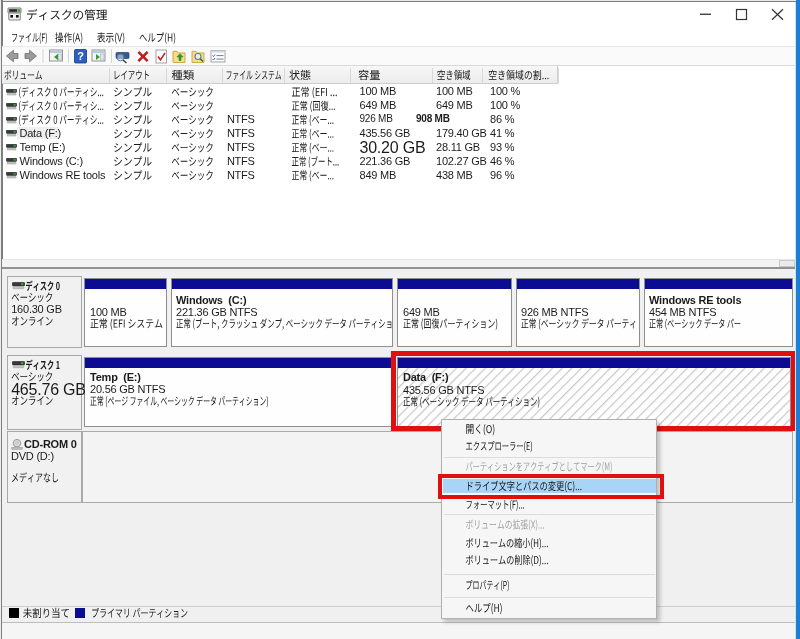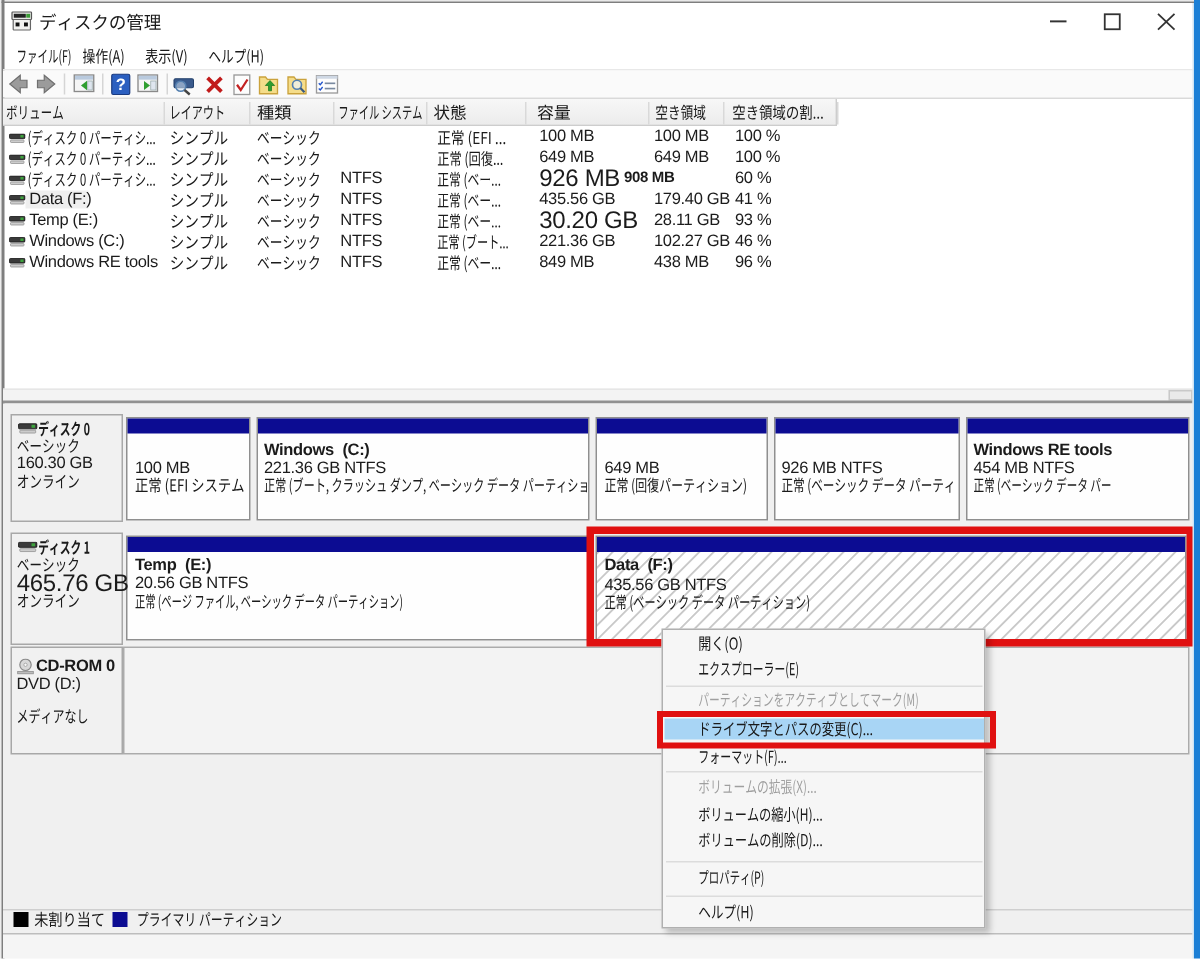--- a/index.html
+++ b/index.html
@@ -185,23 +185,23 @@
     <div style="position:absolute;left:226.9px;top:127.11px;font-size:11px;line-height:12.98px;font-weight:normal;color:#1b1b1b;white-space:pre;letter-spacing:-0.22px">NTFS</div>
     <div style="position:absolute;left:226.9px;top:141.01px;font-size:11px;line-height:12.98px;font-weight:normal;color:#1b1b1b;white-space:pre;letter-spacing:-0.22px">NTFS</div>
     <div style="position:absolute;left:226.9px;top:154.91px;font-size:11px;line-height:12.98px;font-weight:normal;color:#1b1b1b;white-space:pre;letter-spacing:-0.22px">NTFS</div>
     <div style="position:absolute;left:226.9px;top:168.81px;font-size:11px;line-height:12.98px;font-weight:normal;color:#1b1b1b;white-space:pre;letter-spacing:-0.22px">NTFS</div>
     <div style="position:absolute;left:359.5px;top:85.41px;font-size:11px;line-height:12.98px;font-weight:normal;color:#1b1b1b;white-space:pre;letter-spacing:-0.22px">100 MB</div>
     <div style="position:absolute;left:436px;top:85.41px;font-size:11px;line-height:12.98px;font-weight:normal;color:#1b1b1b;white-space:pre;letter-spacing:-0.22px">100 MB</div>
     <div style="position:absolute;left:490px;top:85.41px;font-size:11px;line-height:12.98px;font-weight:normal;color:#1b1b1b;white-space:pre;letter-spacing:-0.22px">100 %</div>
     <div style="position:absolute;left:359.5px;top:99.31px;font-size:11px;line-height:12.98px;font-weight:normal;color:#1b1b1b;white-space:pre;letter-spacing:-0.22px">649 MB</div>
     <div style="position:absolute;left:436px;top:99.31px;font-size:11px;line-height:12.98px;font-weight:normal;color:#1b1b1b;white-space:pre;letter-spacing:-0.22px">649 MB</div>
     <div style="position:absolute;left:490px;top:99.31px;font-size:11px;line-height:12.98px;font-weight:normal;color:#1b1b1b;white-space:pre;letter-spacing:-0.22px">100 %</div>
-    <div style="position:absolute;left:359.5px;top:113.21px;font-size:16px;line-height:12.98px;font-weight:normal;color:#1b1b1b;white-space:pre;letter-spacing:-0.22px">926 MB</div>
+    <div style="position:absolute;left:359.5px;top:113.21px;font-size:10px;line-height:12.98px;font-weight:normal;color:#1b1b1b;white-space:pre;letter-spacing:-0.22px">926 MB</div>
     <div style="position:absolute;left:416px;top:113.21px;font-size:10px;line-height:12.98px;font-weight:bold;color:#1b1b1b;white-space:pre;letter-spacing:-0.22px">908 MB</div>
-    <div style="position:absolute;left:490px;top:113.21px;font-size:11px;line-height:12.98px;font-weight:normal;color:#1b1b1b;white-space:pre;letter-spacing:-0.22px">60 %</div>
+    <div style="position:absolute;left:490px;top:113.21px;font-size:11px;line-height:12.98px;font-weight:normal;color:#1b1b1b;white-space:pre;letter-spacing:-0.22px">86 %</div>
     <div style="position:absolute;left:359.5px;top:127.11px;font-size:11px;line-height:12.98px;font-weight:normal;color:#1b1b1b;white-space:pre;letter-spacing:-0.22px">435.56 GB</div>
     <div style="position:absolute;left:436px;top:127.11px;font-size:11px;line-height:12.98px;font-weight:normal;color:#1b1b1b;white-space:pre;letter-spacing:-0.22px">179.40 GB</div>
     <div style="position:absolute;left:490px;top:127.11px;font-size:11px;line-height:12.98px;font-weight:normal;color:#1b1b1b;white-space:pre;letter-spacing:-0.22px">41 %</div>
     <div style="position:absolute;left:359.5px;top:141.01px;font-size:16px;line-height:12.98px;font-weight:normal;color:#1b1b1b;white-space:pre;letter-spacing:-0.22px">30.20 GB</div>
     <div style="position:absolute;left:436px;top:141.01px;font-size:11px;line-height:12.98px;font-weight:normal;color:#1b1b1b;white-space:pre;letter-spacing:-0.22px">28.11 GB</div>
     <div style="position:absolute;left:490px;top:141.01px;font-size:11px;line-height:12.98px;font-weight:normal;color:#1b1b1b;white-space:pre;letter-spacing:-0.22px">93 %</div>
     <div style="position:absolute;left:359.5px;top:154.91px;font-size:11px;line-height:12.98px;font-weight:normal;color:#1b1b1b;white-space:pre;letter-spacing:-0.22px">221.36 GB</div>
     <div style="position:absolute;left:436px;top:154.91px;font-size:11px;line-height:12.98px;font-weight:normal;color:#1b1b1b;white-space:pre;letter-spacing:-0.22px">102.27 GB</div>
     <div style="position:absolute;left:490px;top:154.91px;font-size:11px;line-height:12.98px;font-weight:normal;color:#1b1b1b;white-space:pre;letter-spacing:-0.22px">46 %</div>
     <div style="position:absolute;left:359.5px;top:168.81px;font-size:11px;line-height:12.98px;font-weight:normal;color:#1b1b1b;white-space:pre;letter-spacing:-0.22px">849 MB</div>

